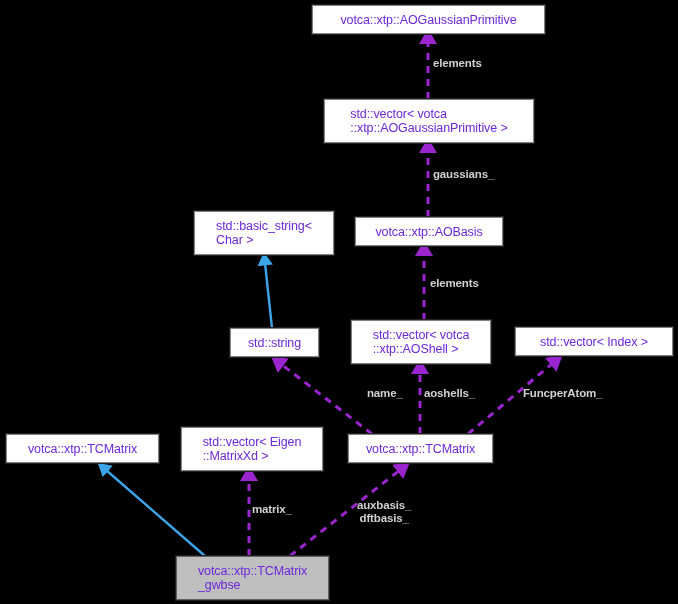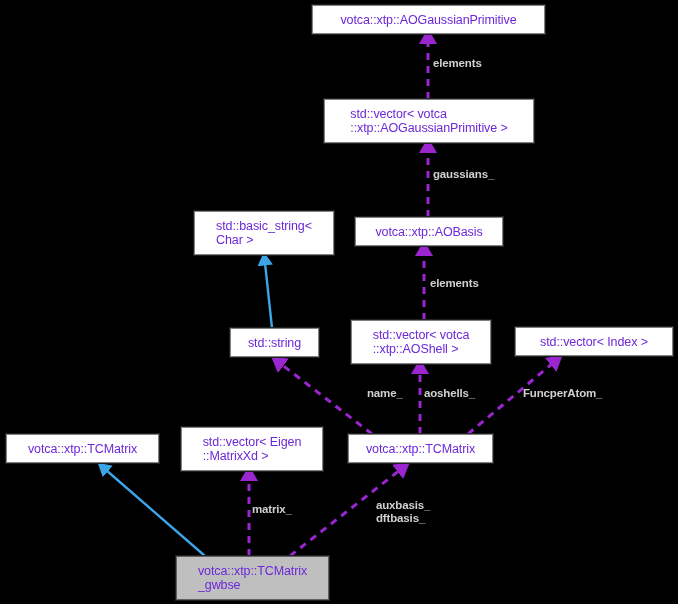--- a/index.html
+++ b/index.html
@@ -143,15 +143,15 @@
   <div class="edge-label" style="left:430px; top:277px;">elements</div>
 
   <div class="edge-label" style="left:358px; top:387px;margin-left:9px;">name_</div>
 
   <div class="edge-label" style="left:424px; top:387px;">aoshells_</div>
 
   <div class="edge-label" style="left:523px; top:387px;">FuncperAtom_</div>
 
   <div class="edge-label" style="left:252px; top:503px;">matrix_</div>
 
-  <div class="edge-label" style="left:376px; top:499px; text-align:left;">auxbasis_
+  <div class="edge-label" style="left:357px; top:499px; text-align:center;">auxbasis_
 dftbasis_</div>
 </div>
 
 </body></html>

